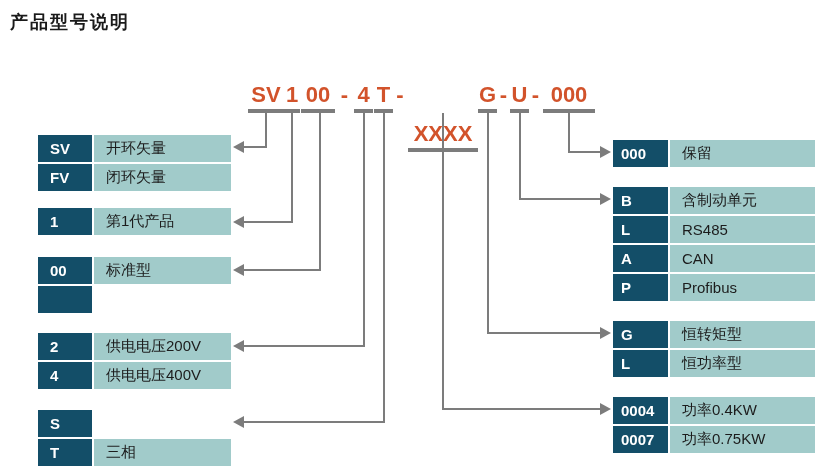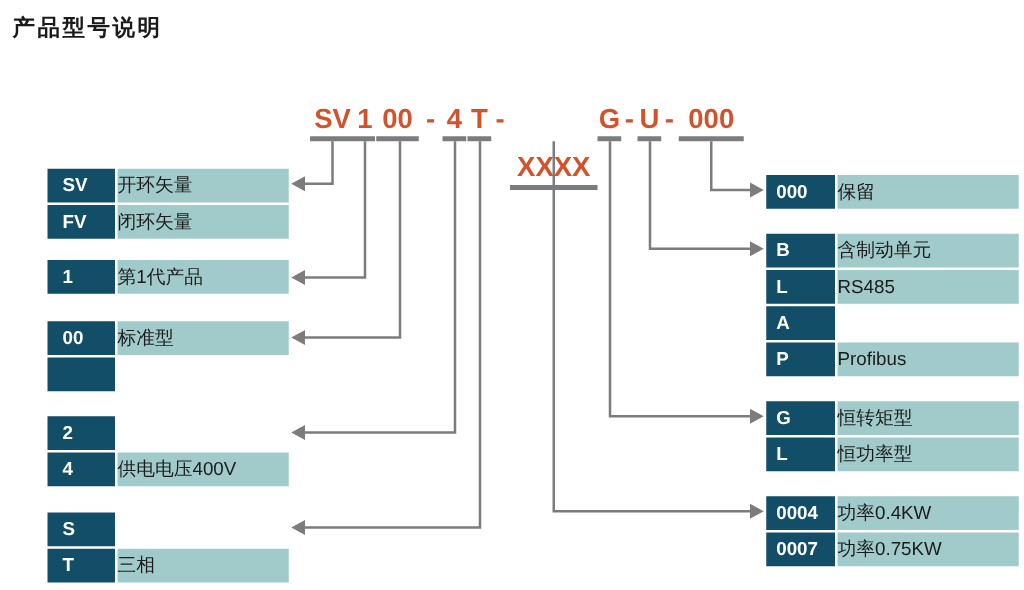--- a/index.html
+++ b/index.html
@@ -50,21 +50,21 @@
   .trow:last-child{margin-bottom:0;}
   .tcode{
     background:var(--dark);color:#fff;font-weight:bold;font-size:15px;
     display:flex;align-items:center;flex:0 0 auto;
   }
   .left .tcode{width:54px;padding-left:12px;box-sizing:border-box;}
   .right .tcode{width:55px;padding-left:8px;box-sizing:border-box;}
   .tlabel{
     background:var(--light);color:#1c1c1c;font-size:15px;
     display:flex;align-items:center;flex:1 1 auto;
-    box-sizing:border-box;white-space:nowrap;
+    padding-left:12px;box-sizing:border-box;white-space:nowrap;
   }
   
   #ls0{top:135px;} #ls1{top:208px;} #ls2{top:257px;} #ls3{top:333px;} #ls4{top:410px;}
   #rs0{top:140px;} #rs1{top:187px;} #rs2{top:321px;} #rs3{top:397px;}
 </style>
 </head>
 <body>
 
 <div id="page">
 
@@ -128,20 +128,21 @@
         <div class="tcode">00</div>
         <div class="tlabel">标准型</div>
       </div>
       <div class="trow">
         <div class="tcode"></div>
       </div>
     </div>
   <div id="ls3" class="tsection left">
       <div class="trow">
         <div class="tcode">2</div>
+        <div class="tlabel">供电电压200V</div>
       </div>
       <div class="trow">
         <div class="tcode">4</div>
         <div class="tlabel">供电电压400V</div>
       </div>
     </div>
   <div id="ls4" class="tsection left">
       <div class="trow">
         <div class="tcode">S</div>
       </div>
@@ -161,20 +162,21 @@
       <div class="trow">
         <div class="tcode">B</div>
         <div class="tlabel">含制动单元</div>
       </div>
       <div class="trow">
         <div class="tcode">L</div>
         <div class="tlabel">RS485</div>
       </div>
       <div class="trow">
         <div class="tcode">A</div>
+        <div class="tlabel">CAN</div>
       </div>
       <div class="trow">
         <div class="tcode">P</div>
         <div class="tlabel">Profibus</div>
       </div>
     </div>
   <div id="rs2" class="tsection right">
       <div class="trow">
         <div class="tcode">G</div>
         <div class="tlabel">恒转矩型</div>

